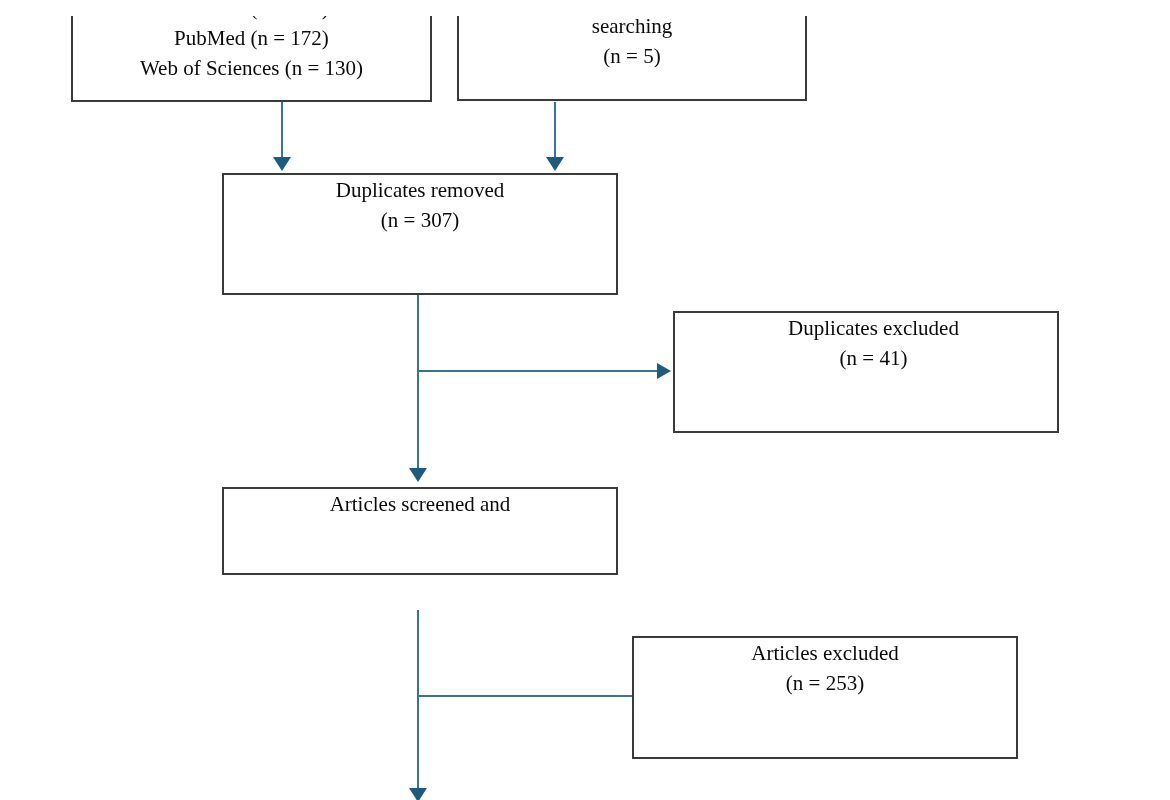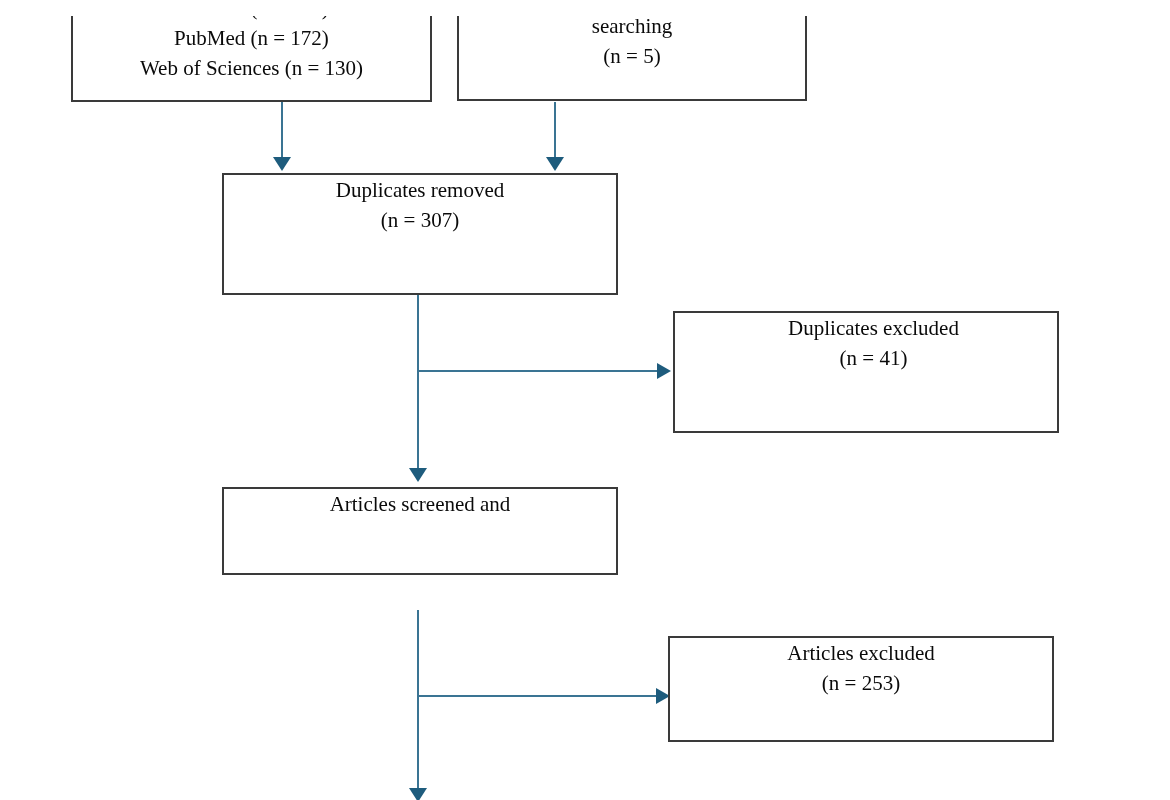--- a/index.html
+++ b/index.html
@@ -42,21 +42,21 @@
     line-height:30px;
     z-index:2;
   }
   .box .line{display:block;width:100%;}
   .box.clip-top{justify-content:flex-end;}
   #box-database-searches{left:71px;top:-75px;width:361px;height:161px;padding-bottom:17px;}
   #box-manual-search{left:457px;top:-75px;width:350px;height:160px;padding-bottom:28px;}
   #box-duplicates-removed{left:222px;top:157px;width:396px;height:122px;}
   #box-duplicates-excluded{left:673px;top:295px;width:386px;height:122px;padding-left:15px;}
   #box-articles-screened{left:222px;top:471px;width:396px;height:88px;}
-  #box-articles-excluded{left:668px;top:620px;width:386px;height:106px;}
+  #box-articles-excluded{left:632px;top:620px;width:386px;height:123px;}
   #box-final{left:223px;top:788px;width:382px;height:60px;}
 </style>
 </head>
 <body>
 
 <div class="canvas">
 
   <svg class="connectors" viewBox="0 0 1170 800" xmlns="http://www.w3.org/2000/svg" aria-hidden="true">
 
     <line x1="282" y1="86" x2="282" y2="142"></line>

